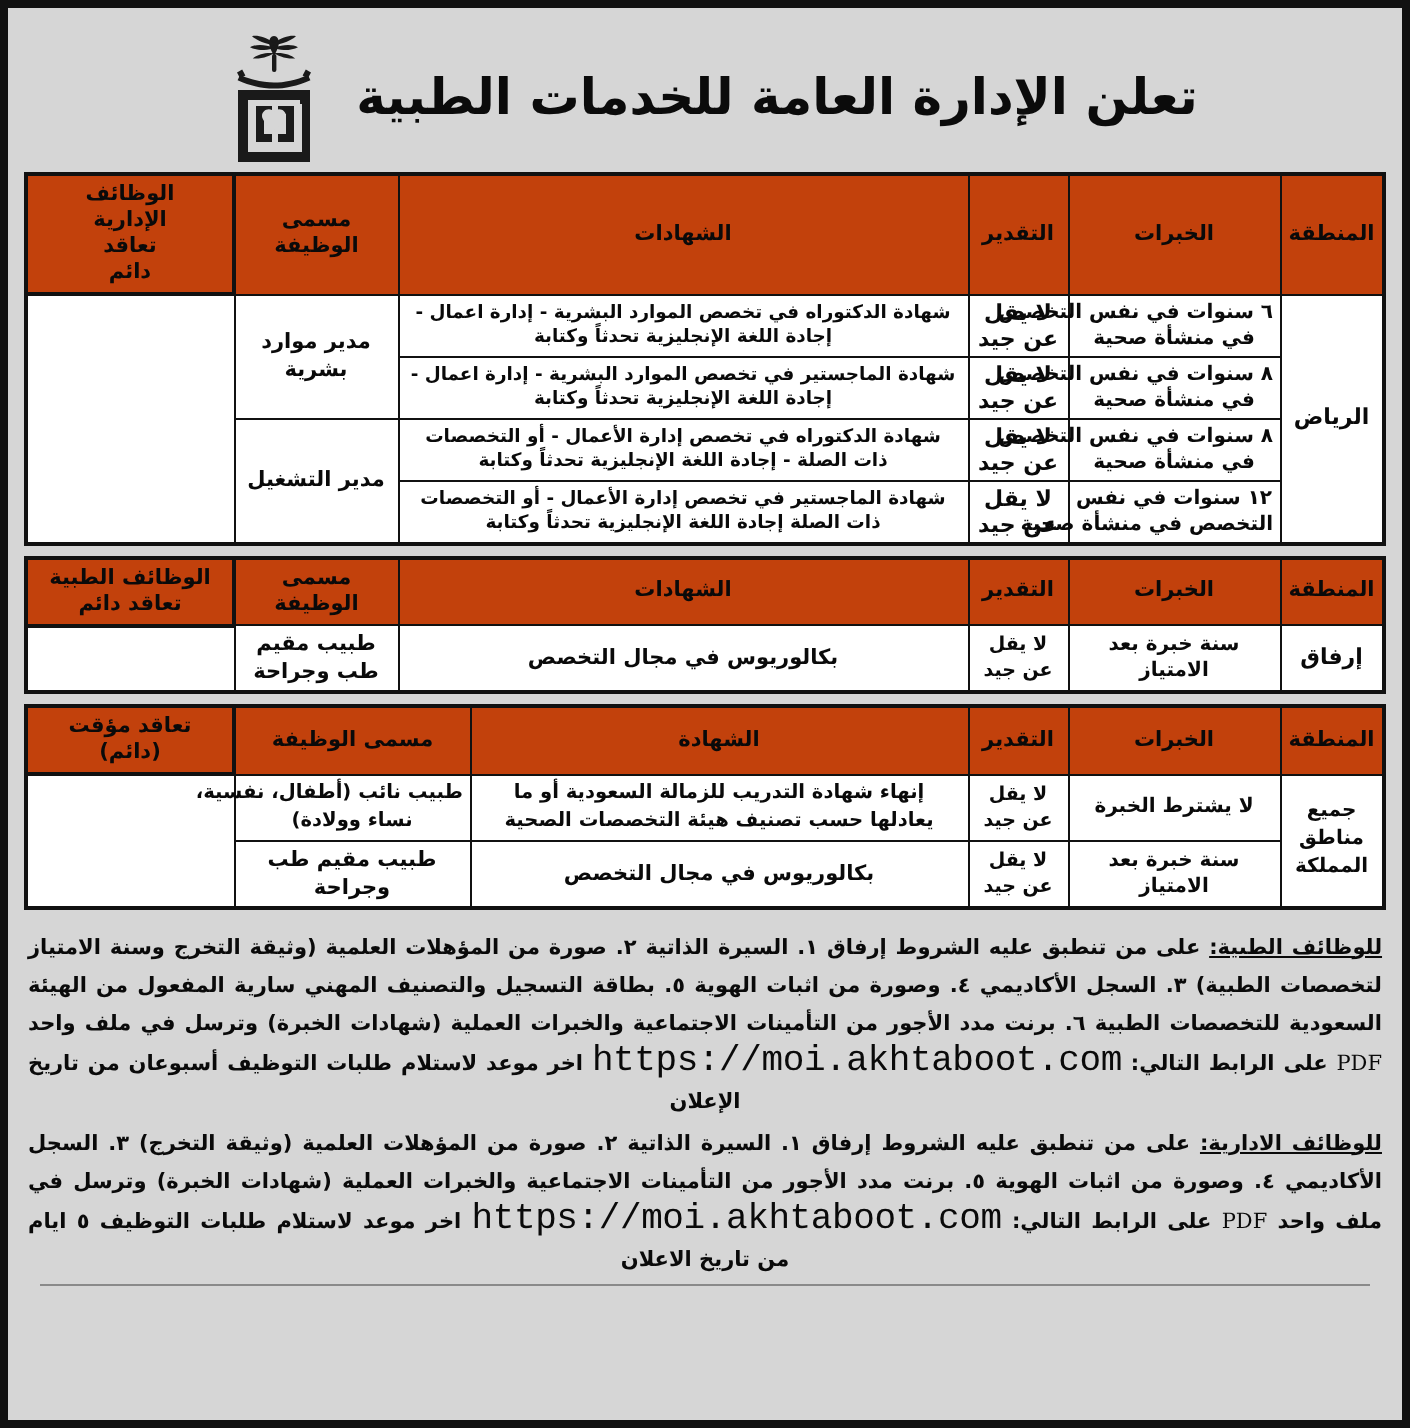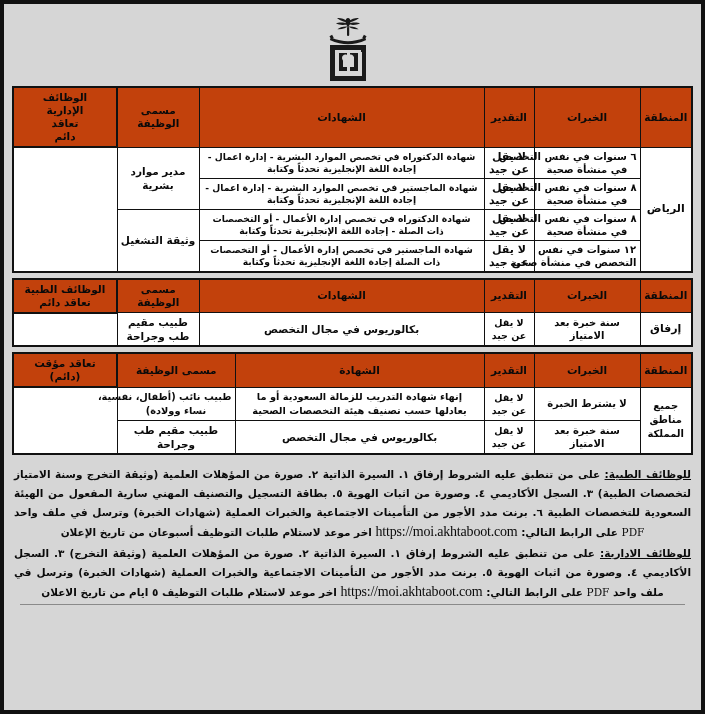--- a/index.html
+++ b/index.html
@@ -111,22 +111,22 @@
     font-size:10.5px;
     line-height:19px;
     font-weight:bold;
     color:#0a0a0a;
     padding:3px 2px 0 2px;
     margin-top:2px;
   }
   .footer p{margin:0 0 2px 0;}
   .lead{text-decoration:underline;}
   .url{
-    font-family:Liberation Serif, serif;
-    font-size:14px;
+    font-family:Liberation Mono, monospace;
+    font-size:18px;
     font-weight:normal;
     direction:ltr;
     unicode-bidi:embed;
     display:inline-block;
     letter-spacing:-0.2px;
   }
   .pdf{font-family:"DejaVu Serif","Liberation Serif",serif;font-weight:normal;}
   .rule{
     border-top:1px solid #8a8a8a;
     margin:2px 6px 0 6px;
@@ -134,20 +134,21 @@
   }
 </style>
 </head>
 <body>
 
 <div class="page">
  <div class="inner">
 
   <div class="header">
     <div class="header-lines">
+      <div class="hl hl1">تعلن الإدارة العامة للخدمات الطبية</div>
     </div>
     <svg class="emblem" viewBox="0 0 62 74">
       <g fill="#1a1a1a">
 
         <path d="M31 6 c-1.6 0-2.4 1.5-2.4 3.4 0 1.6.6 3 1.2 4.2l1.2 2.4 1.2-2.4c.6-1.2 1.2-2.6 1.2-4.2C33.4 7.5 32.6 6 31 6z"></path>
         <path d="M31 9.5 c-4-3-8.5-4-11-3.4 1.5 1.4 4 2.6 6.4 3.4 1.8.6 3.4 1 4.6 1.2z"></path>
         <path d="M31 9.5 c4-3 8.5-4 11-3.4-1.5 1.4-4 2.6-6.4 3.4-1.8.6-3.4 1-4.6 1.2z"></path>
         <path d="M31 12 c-4.6-2-9.6-1.8-12 -.4 1.9 1 4.6 1.5 7.1 1.4 2-.1 3.7-.5 4.9-1z"></path>
         <path d="M31 12 c4.6-2 9.6-1.8 12-.4-1.9 1-4.6 1.5-7.1 1.4-2-.1-3.7-.5-4.9-1z"></path>
         <path d="M31 14.6 c-4.2-.6-8.6.8-10.6 2.6 2.2.3 4.9-.2 7.1-1 1.6-.5 2.8-1.1 3.5-1.6z"></path>
@@ -228,21 +229,21 @@
         <td class="cell-exp">
           <span class="nowrapline">٨ سنوات في نفس التخصص</span>
           <span class="nowrapline">في منشأة صحية</span>
         </td>
         <td class="cell-grade">
           <span class="nowrapline">لا يقل</span>
           <span class="nowrapline">عن جيد</span>
         </td>
         <td class="cell-cert">شهادة الدكتوراه في تخصص إدارة الأعمال - أو التخصصات ذات الصلة - إجادة اللغة الإنجليزية تحدثاً وكتابة</td>
         <td rowspan="2" class="cell-job">
-          <span class="nowrapline">وثيقة التشغيل</span>
+          <span class="nowrapline">مدير التشغيل</span>
         </td>
       </tr>
       <tr>
         <td class="cell-exp">
           <span class="nowrapline">١٢ سنوات في نفس</span>
           <span class="nowrapline">التخصص في منشأة صحية</span>
         </td>
         <td class="cell-grade">
           <span class="nowrapline">لا يقل</span>
           <span class="nowrapline">عن جيد</span>

